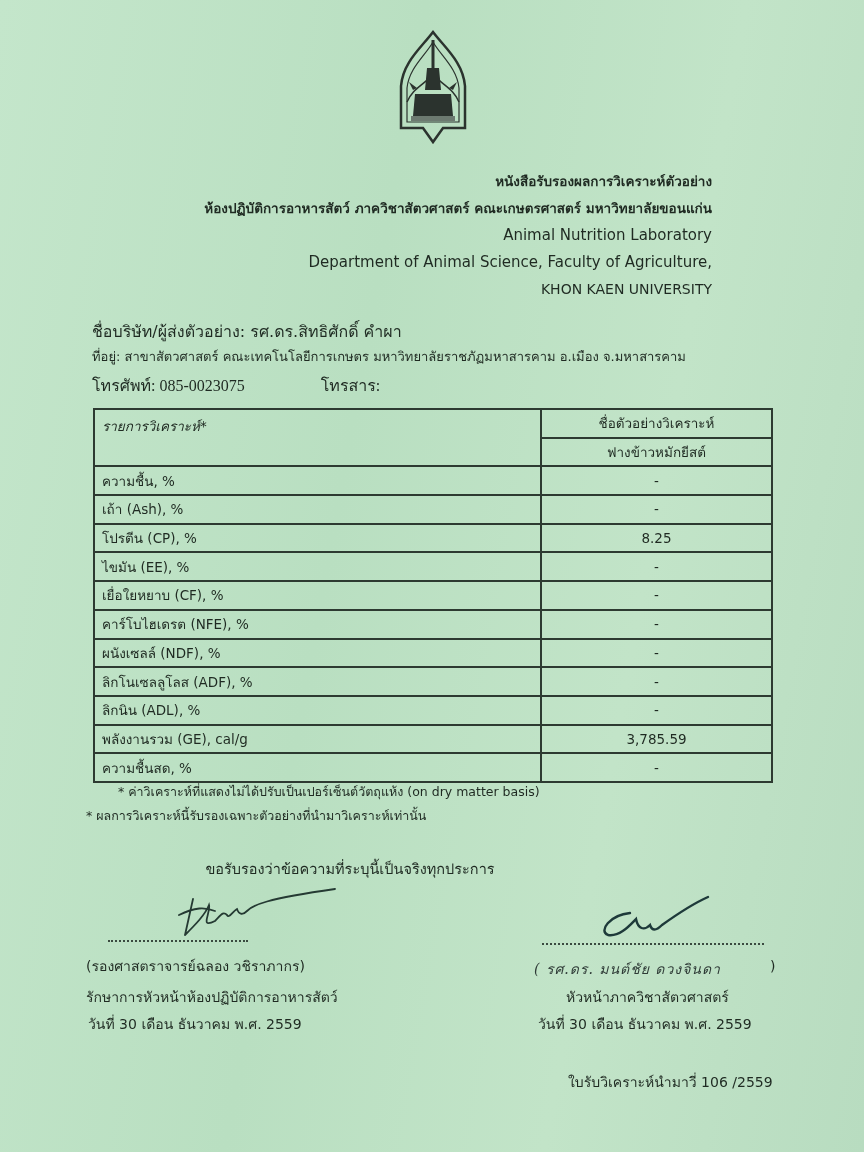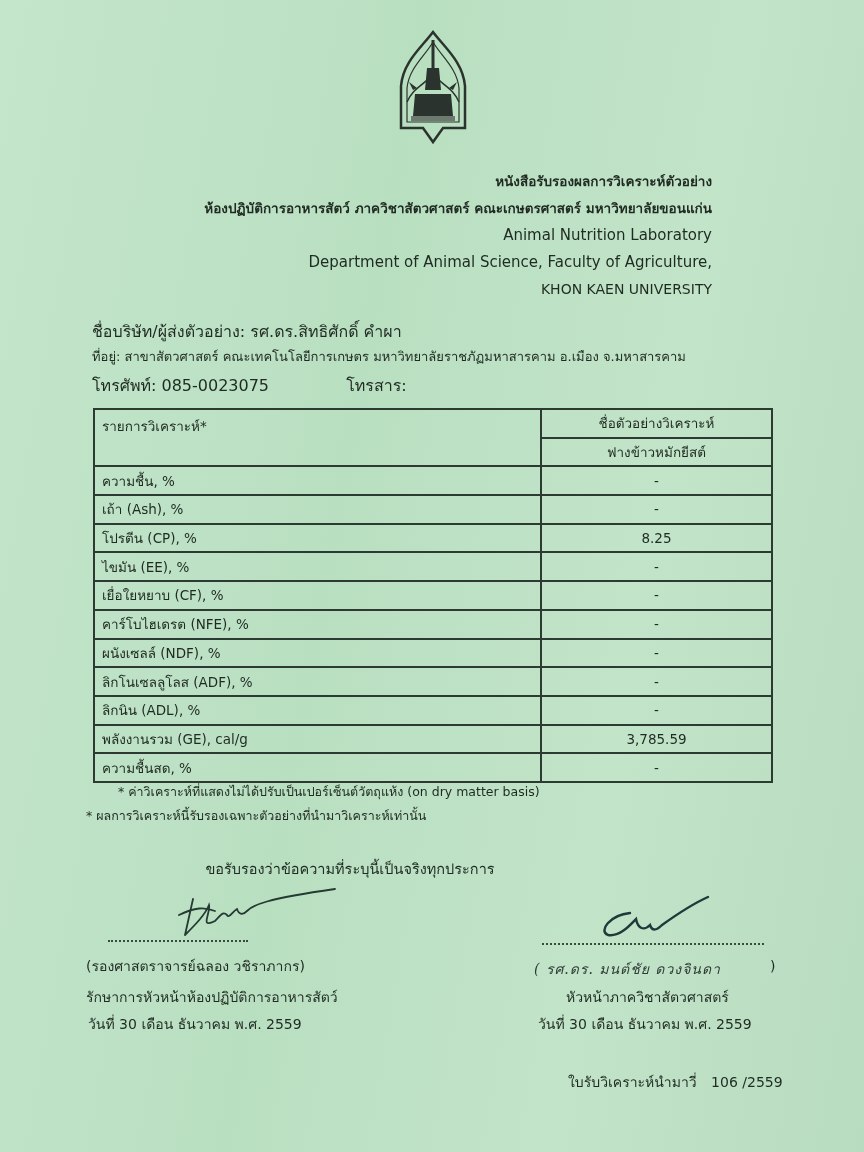--- a/index.html
+++ b/index.html
@@ -17,35 +17,35 @@
   .center-line { left: 0; width: 712px; text-align: right; white-space: nowrap; }
   .t1 { top: 170px; font-size: 13.5px; font-weight: bold; }
   .t2 { top: 197px; font-size: 13.5px; font-weight: bold; }
   .t3 { top: 226px; font-size: 15px; }
   .t4 { top: 253px; font-size: 15px; padding-left: 18px; }
   .t5 { top: 281px; font-size: 14px; }
 
   .info { left: 92px; font-size: 16px; white-space: nowrap; }
   .info1 { top: 319px; }
   .info2 { top: 346px; font-size: 13px; }
-  .info3 { top: 373px; }
+  .info3 { top: 373px; font-family: Liberation Serif, serif; }
   .fax-label { margin-left: 72px; }
 
   table.results {
     position: absolute; left: 93px; top: 408px;
     width: 680px; border-collapse: collapse;
     font-size: 13.5px;
   }
   table.results td {
     border: 2px solid #2d3a31;
     height: 28.7px; padding: 0 7px;
     vertical-align: middle;
   }
   table.results td.val { text-align: center; width: 231px; border-radius: 6px; }
-  td.hdr-left { vertical-align: top !important; padding-top: 5px !important; }
+  td.hdr-left { vertical-align: top !important; padding-top: 5px !important; font-style: italic; }
 
   .note { left: 86px; font-size: 12.5px; white-space: nowrap; }
   .note1 { top: 782px; margin-left: 32px; }
   .note2 { top: 806px; }
 
   .certify { left: 0; width: 700px; text-align: center; top: 857px; font-size: 14.5px; }
 
   .sig-line { border-top: 2px dotted #3a4a40; height: 0; }
   .sig-line-left { left: 108px; top: 940px; width: 140px; }
   .sig-line-right { left: 542px; top: 943px; width: 222px; }
@@ -53,21 +53,21 @@
   .sig-text { font-size: 14px; white-space: nowrap; }
   .l1 { left: 86px; top: 955px; }
   .l2 { left: 86px; top: 986px; }
   .l3 { left: 88px; top: 1013px; }
   .r1 { left: 534px; top: 958px; font-style: italic; font-family: "DejaVu Serif", serif; color: #2e3a36; letter-spacing: 1px; }
   .r1-close { left: 770px; top: 958px; }
   .r2 { left: 566px; top: 986px; }
   .r3 { left: 538px; top: 1013px; }
 
   .receipt { left: 568px; top: 1071px; font-size: 14px; white-space: nowrap; }
-  .receipt-num { margin-left: 10px; }
+  .receipt-num { }
 
   svg.signature { position: absolute; }
 </style>
 </head>
 <body>
 
 <svg class="abs logo" viewBox="0 0 80 120">
   <path d="M40 4 C28 20 10 34 8 58 L8 100 L30 100 L40 114 L50 100 L72 100 L72 58 C70 34 52 20 40 4 Z" fill="none" stroke="#2b332e" stroke-width="2.5"></path>
   <path d="M40 14 C32 28 16 40 14 60 L14 94 L66 94 L66 60 C64 40 48 28 40 14 Z" fill="none" stroke="#2b332e" stroke-width="1.2"></path>
   <path d="M14 74 C20 60 30 58 40 46 C50 58 60 60 66 74" fill="none" stroke="#2b332e" stroke-width="1.5"></path>

